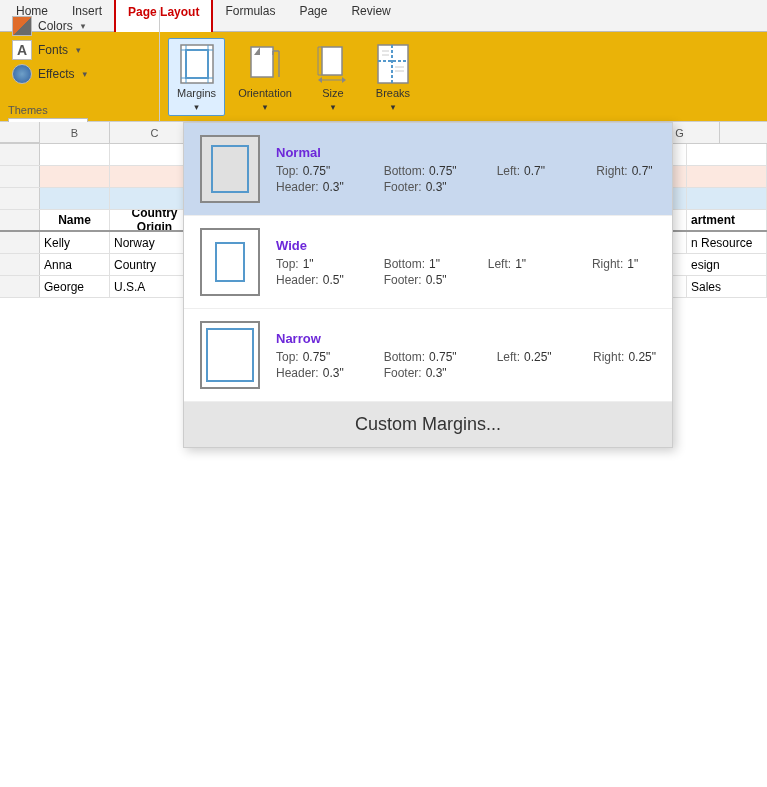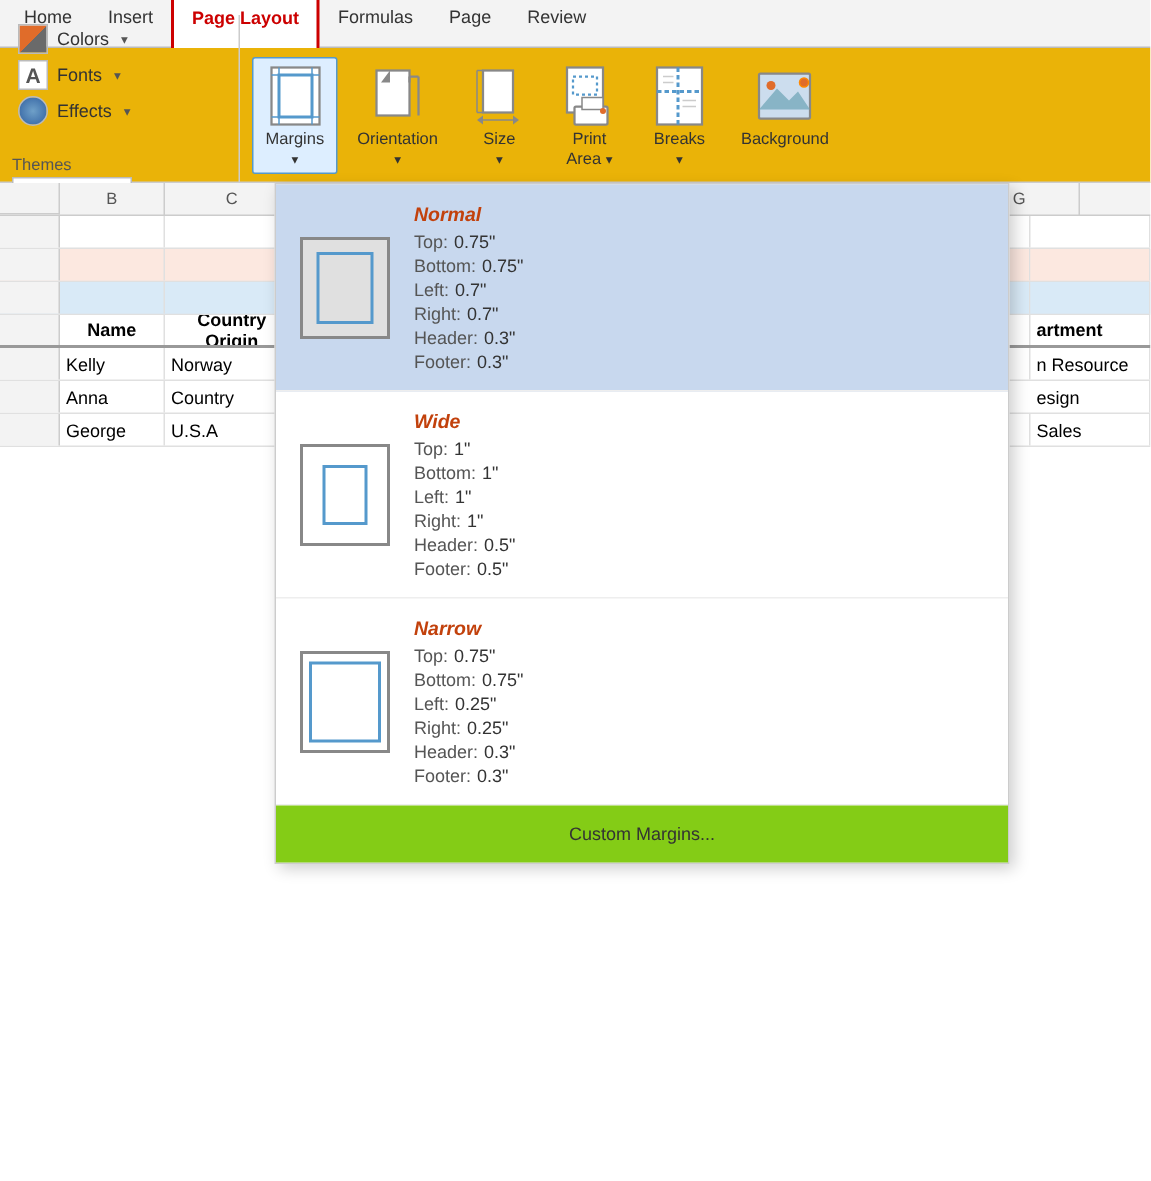--- a/index.html
+++ b/index.html
@@ -218,39 +218,39 @@
     }
     .margin-thumb-inner {
       border: 2px solid #5599cc;
       position: absolute;
     }
 
     .margin-details {
       flex: 1;
     }
     .margin-name {
-      font-weight: bold; font-size: 13px; margin-bottom: 4px; color: #c2410c; font-style: italic;
+      font-weight: bold; font-size: 13px; margin-bottom: 4px; color: #6d28d9;
     }
     .margin-grid {
-      display: grid; grid-template-columns: 1fr; gap: 2px 40px;
+      display: grid; grid-template-columns: 1fr 1fr 1fr 1fr; gap: 2px 40px;
       font-size: 12px; color: #333;
     }
     .margin-row {
       display: flex; gap: 4px; align-items: center;
     }
     .margin-label { color: #555; }
     .margin-value { }
 
     .custom-margins {
       padding: 12px 16px;
       text-align: center;
-      font-size: 12px;
+      font-size: 18px;
       color: #333;
       cursor: pointer;
-      background: #84cc16;
+      background: #e5e5e5;
     }
   </style>
 </head>
 <body>
 
 <div class="tab-bar">
   <div class="tab-item">Home</div>
   <div class="tab-item">Insert</div>
   <div class="tab-item active">Page Layout</div>
   <div class="tab-item">Formulas</div>
@@ -332,59 +332,36 @@
           <line x1="4" y1="32" x2="8" y2="32" stroke="#888" stroke-width="1"></line>
           <line x1="4" y1="4" x2="4" y2="32" stroke="#888" stroke-width="1"></line>
           <line x1="8" y1="37" x2="28" y2="37" stroke="#888" stroke-width="1"></line>
           <polygon points="8,34 8,40 4,37" fill="#888"></polygon>
           <polygon points="28,34 28,40 32,37" fill="#888"></polygon>
         </svg>
       </div>
       <div class="ribbon-btn-label">Size<br><span style="font-size:9px;">▾</span></div>
     </div>
 
-    <div class="ribbon-btn">
-      <div class="ribbon-btn-icon">
-        <svg width="38" height="42" viewBox="0 0 38 42">
-          <rect x="4" y="2" width="24" height="30" fill="#fff" stroke="#888" stroke-width="1.5"></rect>
-          <rect x="8" y="8" width="16" height="12" fill="none" stroke="#5599cc" stroke-width="1.5" stroke-dasharray="2,2"></rect>
-          <rect x="9" y="28" width="22" height="12" rx="1" fill="#fff" stroke="#888" stroke-width="1.5"></rect>
-          <rect x="14" y="22" width="14" height="8" fill="#fff" stroke="#888" stroke-width="1"></rect>
-          <circle cx="28" cy="31" r="2" fill="#e06c2a"></circle>
-        </svg>
-      </div>
-      <div class="ribbon-btn-label">Print<br>Area <span style="font-size:9px;">▾</span></div>
-    </div>
 
     <div class="ribbon-btn">
       <div class="ribbon-btn-icon">
         <svg width="38" height="42" viewBox="0 0 38 42">
           <rect x="4" y="2" width="30" height="38" fill="#fff" stroke="#888" stroke-width="1.5"></rect>
           <line x1="4" y1="18" x2="34" y2="18" stroke="#5599cc" stroke-width="2" stroke-dasharray="3,2"></line>
           <line x1="18" y1="2" x2="18" y2="40" stroke="#5599cc" stroke-width="2" stroke-dasharray="3,2"></line>
           <line x1="8" y1="8" x2="15" y2="8" stroke="#ccc" stroke-width="1"></line>
           <line x1="8" y1="12" x2="15" y2="12" stroke="#ccc" stroke-width="1"></line>
           <line x1="21" y1="24" x2="30" y2="24" stroke="#ccc" stroke-width="1"></line>
           <line x1="21" y1="28" x2="30" y2="28" stroke="#ccc" stroke-width="1"></line>
         </svg>
       </div>
       <div class="ribbon-btn-label">Breaks<br><span style="font-size:9px;">▾</span></div>
     </div>
 
-    <div class="ribbon-btn">
-      <div class="ribbon-btn-icon">
-        <svg width="38" height="42" viewBox="0 0 38 42">
-          <rect x="2" y="6" width="34" height="30" fill="#cde" stroke="#888" stroke-width="1.5" rx="1"></rect>
-          <polygon points="2,30 14,16 22,24 28,18 36,30" fill="#7ab" opacity="0.8"></polygon>
-          <circle cx="10" cy="14" r="3" fill="#e06c2a"></circle>
-          <circle cx="32" cy="12" r="3" fill="#e06c2a" stroke="#f80" stroke-width="1"></circle>
-        </svg>
-      </div>
-      <div class="ribbon-btn-label">Background</div>
-    </div>
 
   </div>
 </div>
 
 <div class="spreadsheet-area">
 
   <div class="col-header-row">
     <div class="row-header-cell"></div>
     <div class="col-header-cell" style="width:70px;">B</div>
     <div class="col-header-cell" style="width:90px;">C</div>

